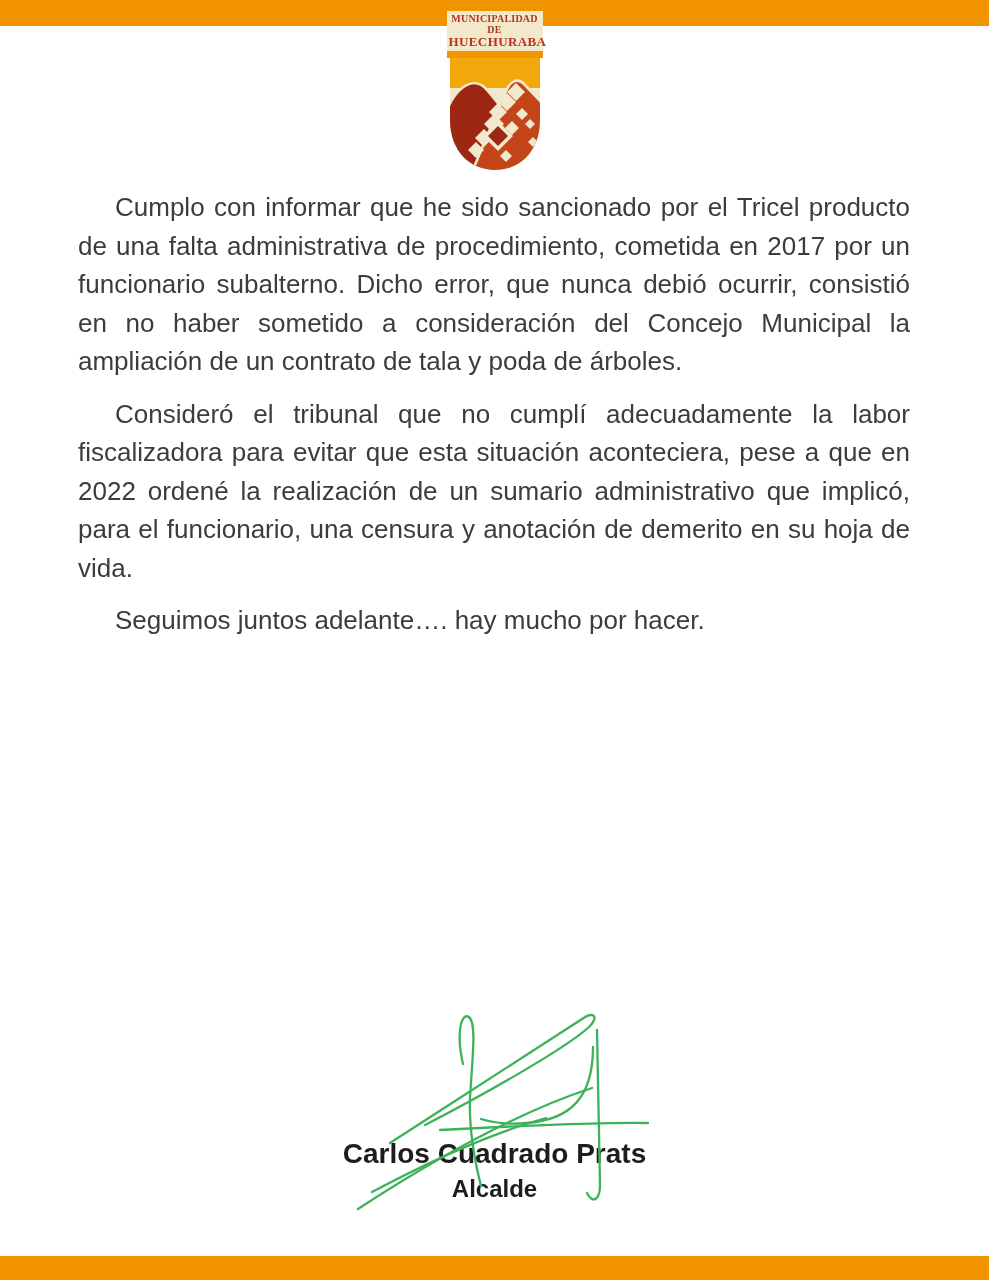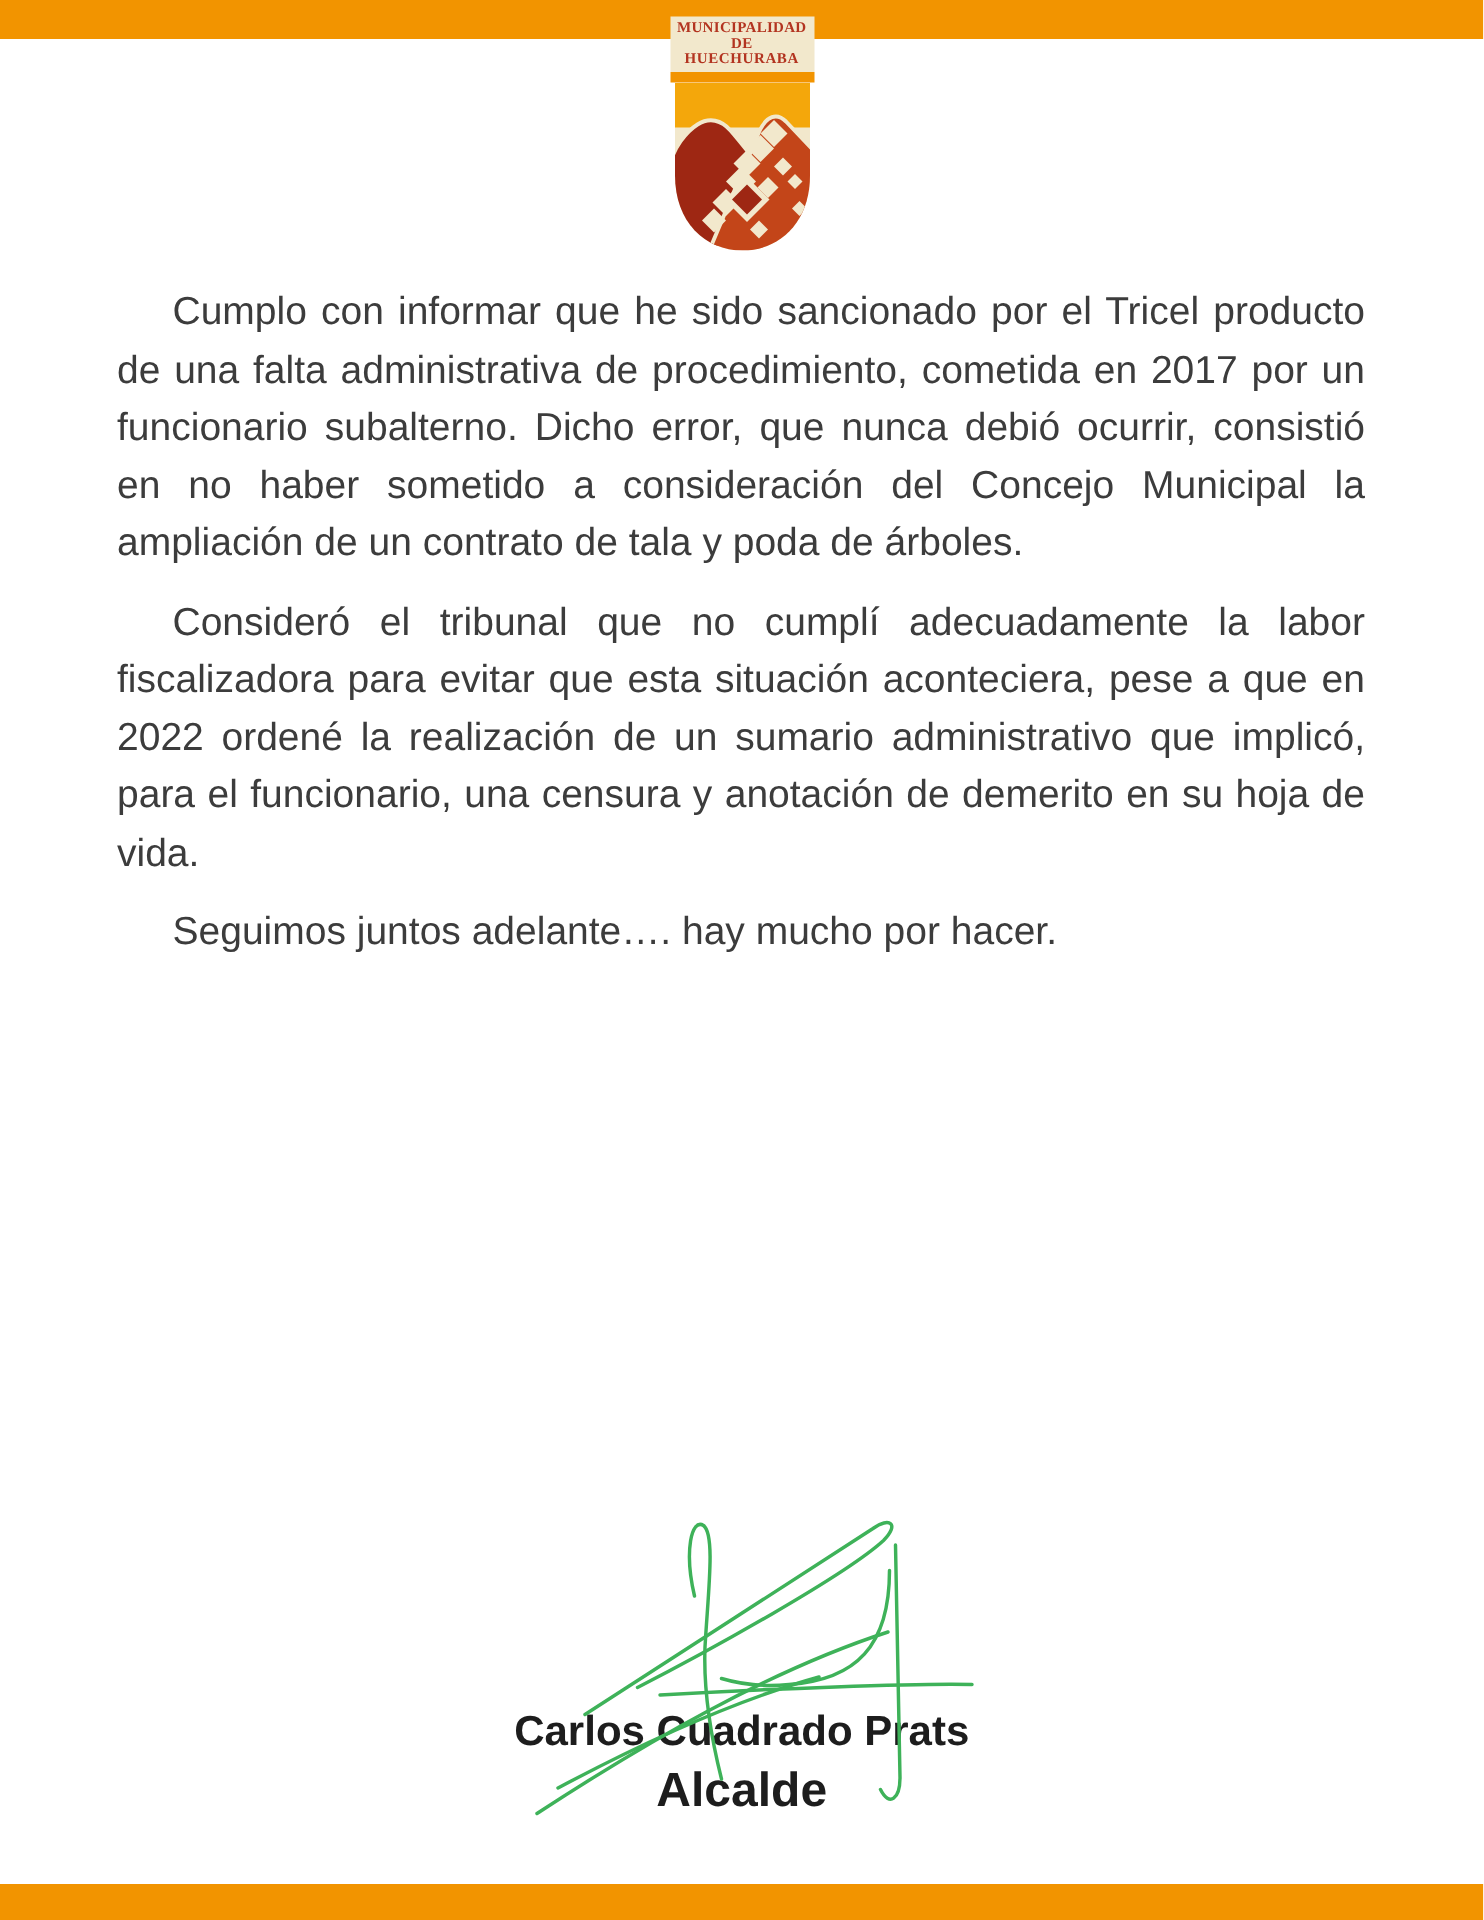--- a/index.html
+++ b/index.html
@@ -31,21 +31,21 @@
     width:96px;z-index:3;text-align:center;
   }
   .logo-banner{
     background:var(--crest-cream);
     padding:3px 2px 2px 2px;
     color:var(--banner-red);
     font-family:"Liberation Serif",serif;
     font-weight:bold;line-height:1.05;text-align:center;
   }
   .logo-banner .l1{font-size:10px;letter-spacing:.2px;}
-  .logo-banner .l2{font-size:10px;letter-spacing:.4px;}
+  .logo-banner .l2{font-size:13px;letter-spacing:.4px;}
   .logo-strip{height:7px;background:var(--accent-orange);}
   .logo-shield{display:block;margin:0 auto;}
 
   
   .letter-body{
     position:absolute;left:78px;top:166px;width:832px;
     color:var(--text-dark);
     font-size:26px;line-height:38.5px;
     text-align:justify;
     margin-top:22px;
@@ -54,21 +54,21 @@
 
   
   .signature-block{position:absolute;left:0;top:1000px;width:100%;height:230px;}
   .signature-svg{position:absolute;left:330px;top:2px;z-index:2;pointer-events:none;}
   .signer-name{
     position:absolute;left:0;top:138px;width:100%;
     text-align:center;font-weight:bold;font-size:28px;color:#1d1d1d;z-index:1;
   }
   .signer-title{
     position:absolute;left:0;top:175px;width:100%;
-    text-align:center;font-weight:bold;font-size:32px;color:#1d1d1d;z-index:1;
+    text-align:center;font-weight:bold;font-size:24px;color:#1d1d1d;z-index:1;
   }
 
   
   .dateline{
     position:absolute;left:28px;top:1220px;
     font-size:26px;color:var(--text-dark);margin-top:31px;
   }
 </style>
 </head>
 <body>

